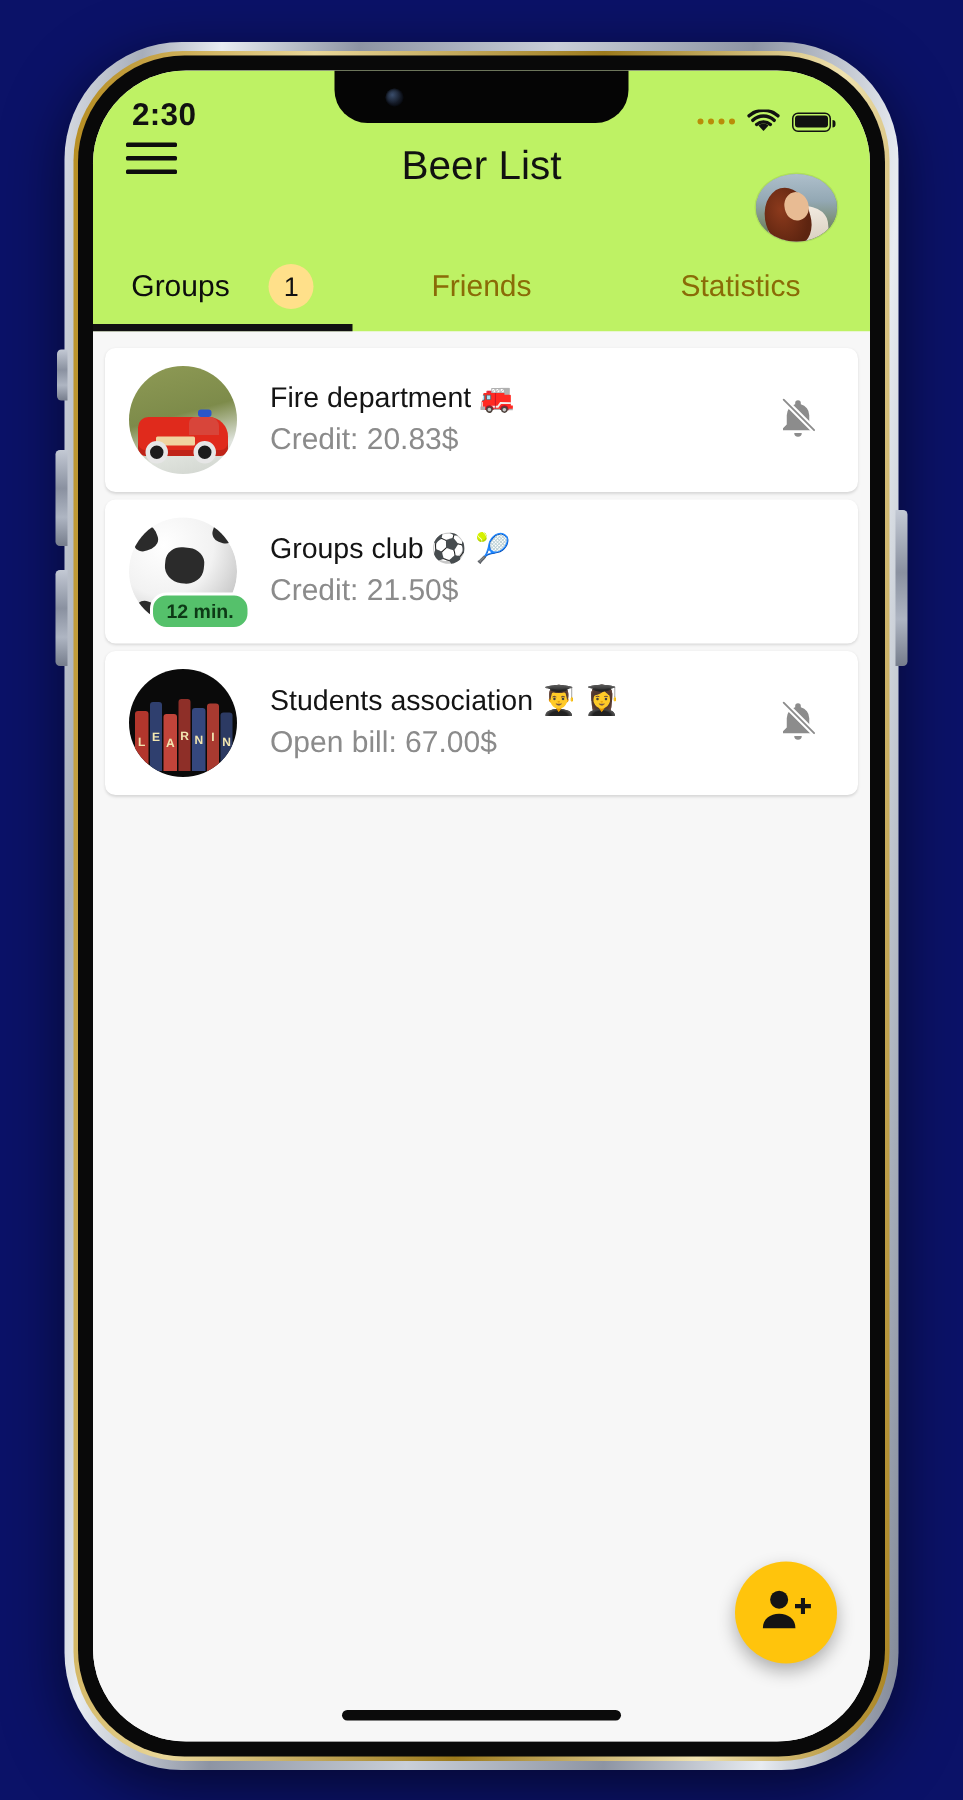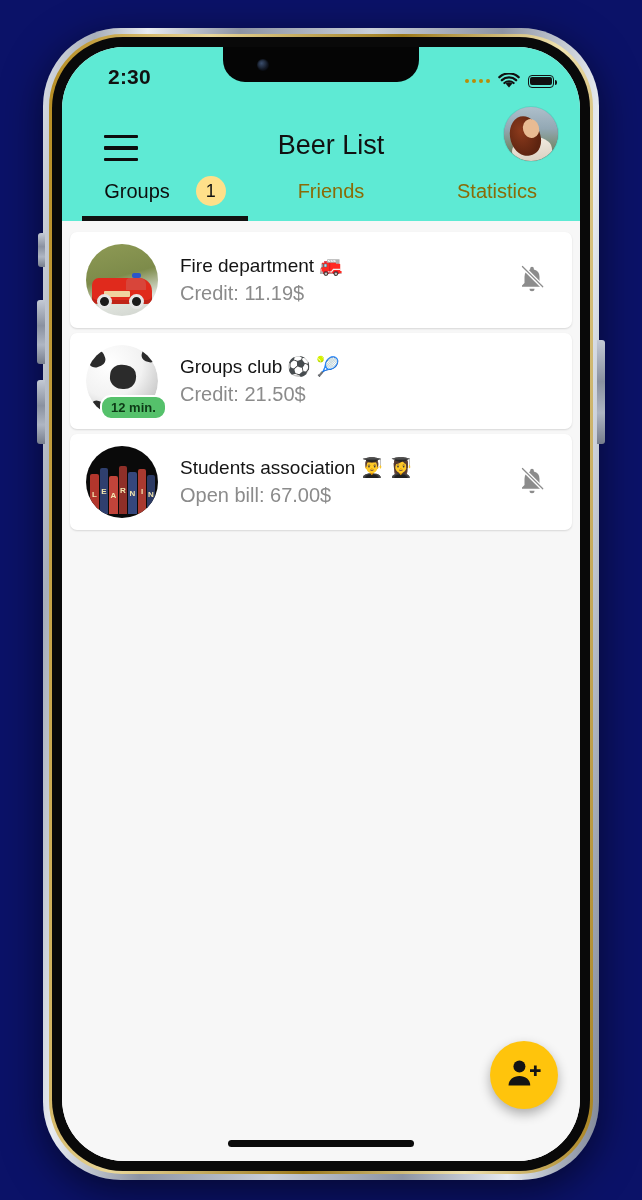--- a/index.html
+++ b/index.html
@@ -62,41 +62,42 @@
   .notch-cam {
     position:absolute; left:34px; top:12px;
     width:12px; height:12px; border-radius:50%;
     background:radial-gradient(circle at 38% 36%, #3a4d6b 0%, #141a26 55%, #05070c 100%);
     box-shadow:inset 0 0 2px #000;
   }
 
   
   .app { position:absolute; inset:0; display:flex; flex-direction:column; }
 
-  .appbar { background:#5eead4; padding-top:0; flex:0 0 auto;padding-left:20px; }
+  .appbar { background:#bef264; padding-top:0; flex:0 0 auto; }
 
   .statusbar {
     height:48px; display:flex; align-items:flex-end; justify-content:space-between;
     padding:0 26px 6px 26px; color:#111;
   }
   .sb-time { font-size:21px; font-weight:bold; letter-spacing:.2px; }
   .sb-right { display:flex; align-items:center; gap:8px; }
   .sb-dots { display:flex; gap:3px; align-items:center; }
   .sb-dots i { width:4px; height:4px; border-radius:50%; background:#b98d08; display:block; }
   .sb-wifi svg { display:block; }
   .sb-batt {
     width:26px; height:13px; border:1.6px solid #111; border-radius:4px;
     position:relative; display:flex; align-items:center; padding:1.4px;
   }
   .sb-batt::after{ content:""; position:absolute; right:-4px; top:4px; width:2.2px;height:5px; background:#111; border-radius:0 2px 2px 0;}
   .sb-batt i { display:block; width:100%; height:100%; background:#111; border-radius:2px; }
 
   .titlebar {
-    height:66px; display:flex; align-items:flex-end; padding:0 22px;
+    height:66px; display:flex; align-items:flex-start; padding:0 22px;
     position:relative;
+    flex-direction:column;
   }
   .hamburger { width:34px; height:26px; display:flex; flex-direction:column; justify-content:space-between; cursor:pointer; }
   .hamburger span { display:block; height:3.2px; background:#0d0d0d; border-radius:1px; }
   .page-title {
     position:absolute; left:0; right:0; text-align:center;
     font-size:27px; color:#111; pointer-events:none;
   }
   .profile-av {
     margin-left:auto; width:54px; height:54px; border-radius:50%;
     overflow:hidden; position:relative; z-index:3;
@@ -306,21 +307,21 @@
                 <div class="truck"></div>
                   <div class="cabwin"></div>
                   <div class="light"></div>
                 <div class="strip"></div>
                   <div class="w1"></div>
                   <div class="w2"></div>
               </div>
             </div>
             <div class="card-text">
               <div class="card-title">Fire department 🚒</div>
-              <div class="card-sub">Credit: 11.19$</div>
+              <div class="card-sub">Credit: 20.83$</div>
             </div>
             <div class="card-right">
               <span>
                 <svg width="30" height="30" viewBox="0 0 24 24" fill="#8c8c8c">
                   <path d="M18 16v-5a6 6 0 0 0-4.5-5.8V4.5a1.5 1.5 0 0 0-3 0v.7A6 6 0 0 0 6 11v5l-2 2v1h16v-1l-2-2z"></path>
                   <path d="M10 20.5a2 2 0 0 0 4 0z"></path>
                   <rect x="2.6" y="2.1" width="2.1" height="25" rx="1" transform="rotate(-45 3.6 2.1)" fill="#8c8c8c" stroke="#ffffff" stroke-width="1.1"></rect>
                 </svg>
               </span>
             </div>

